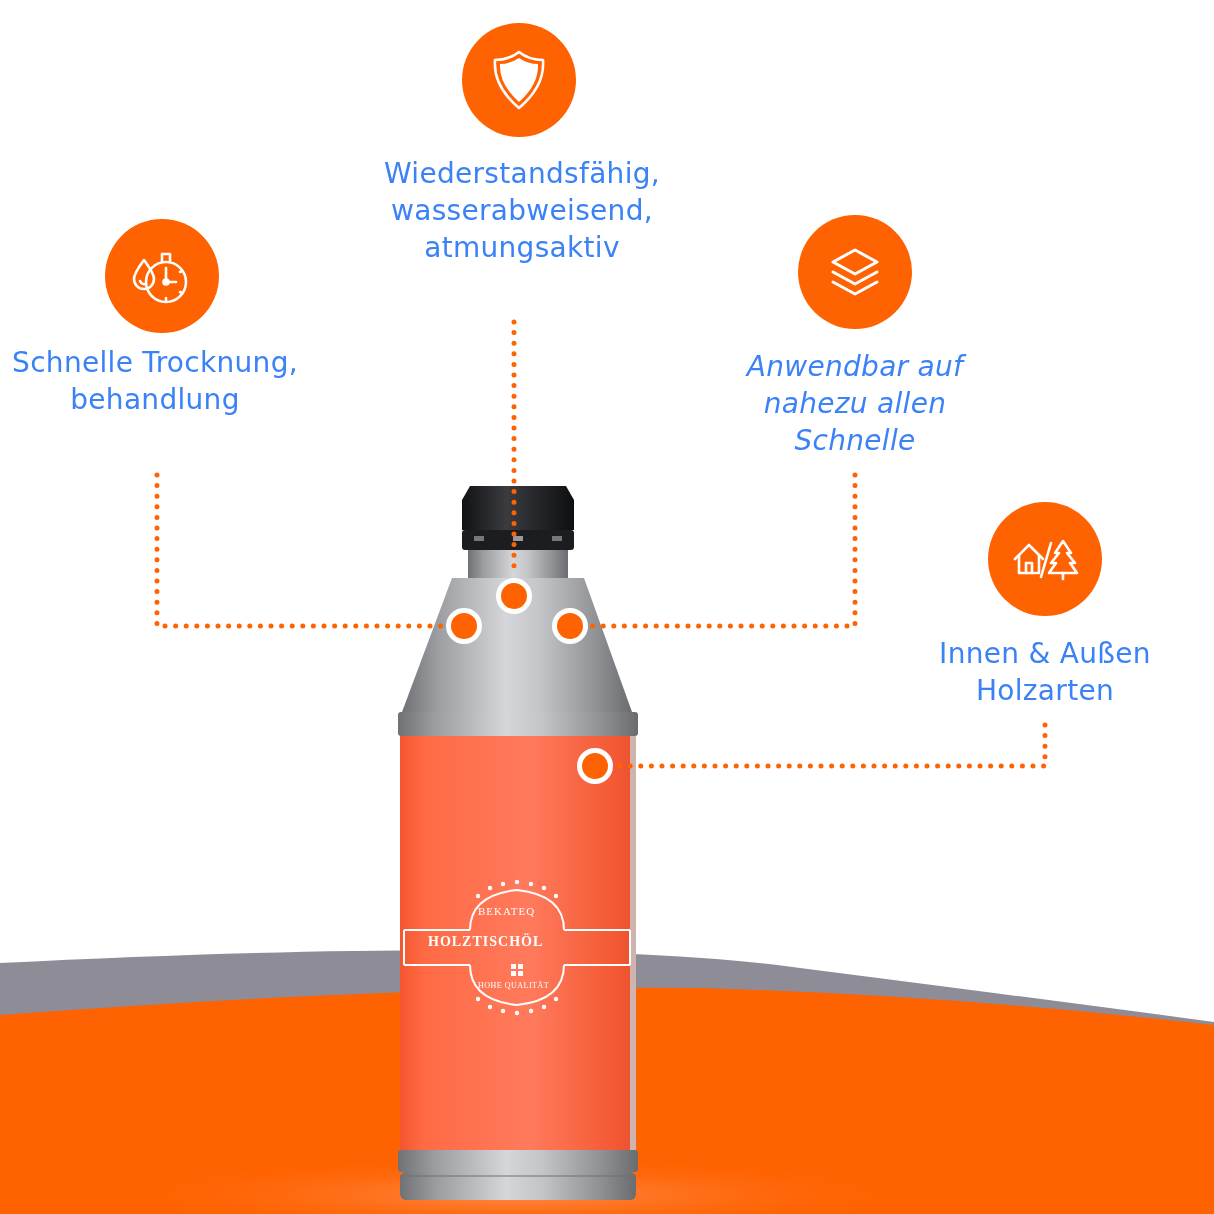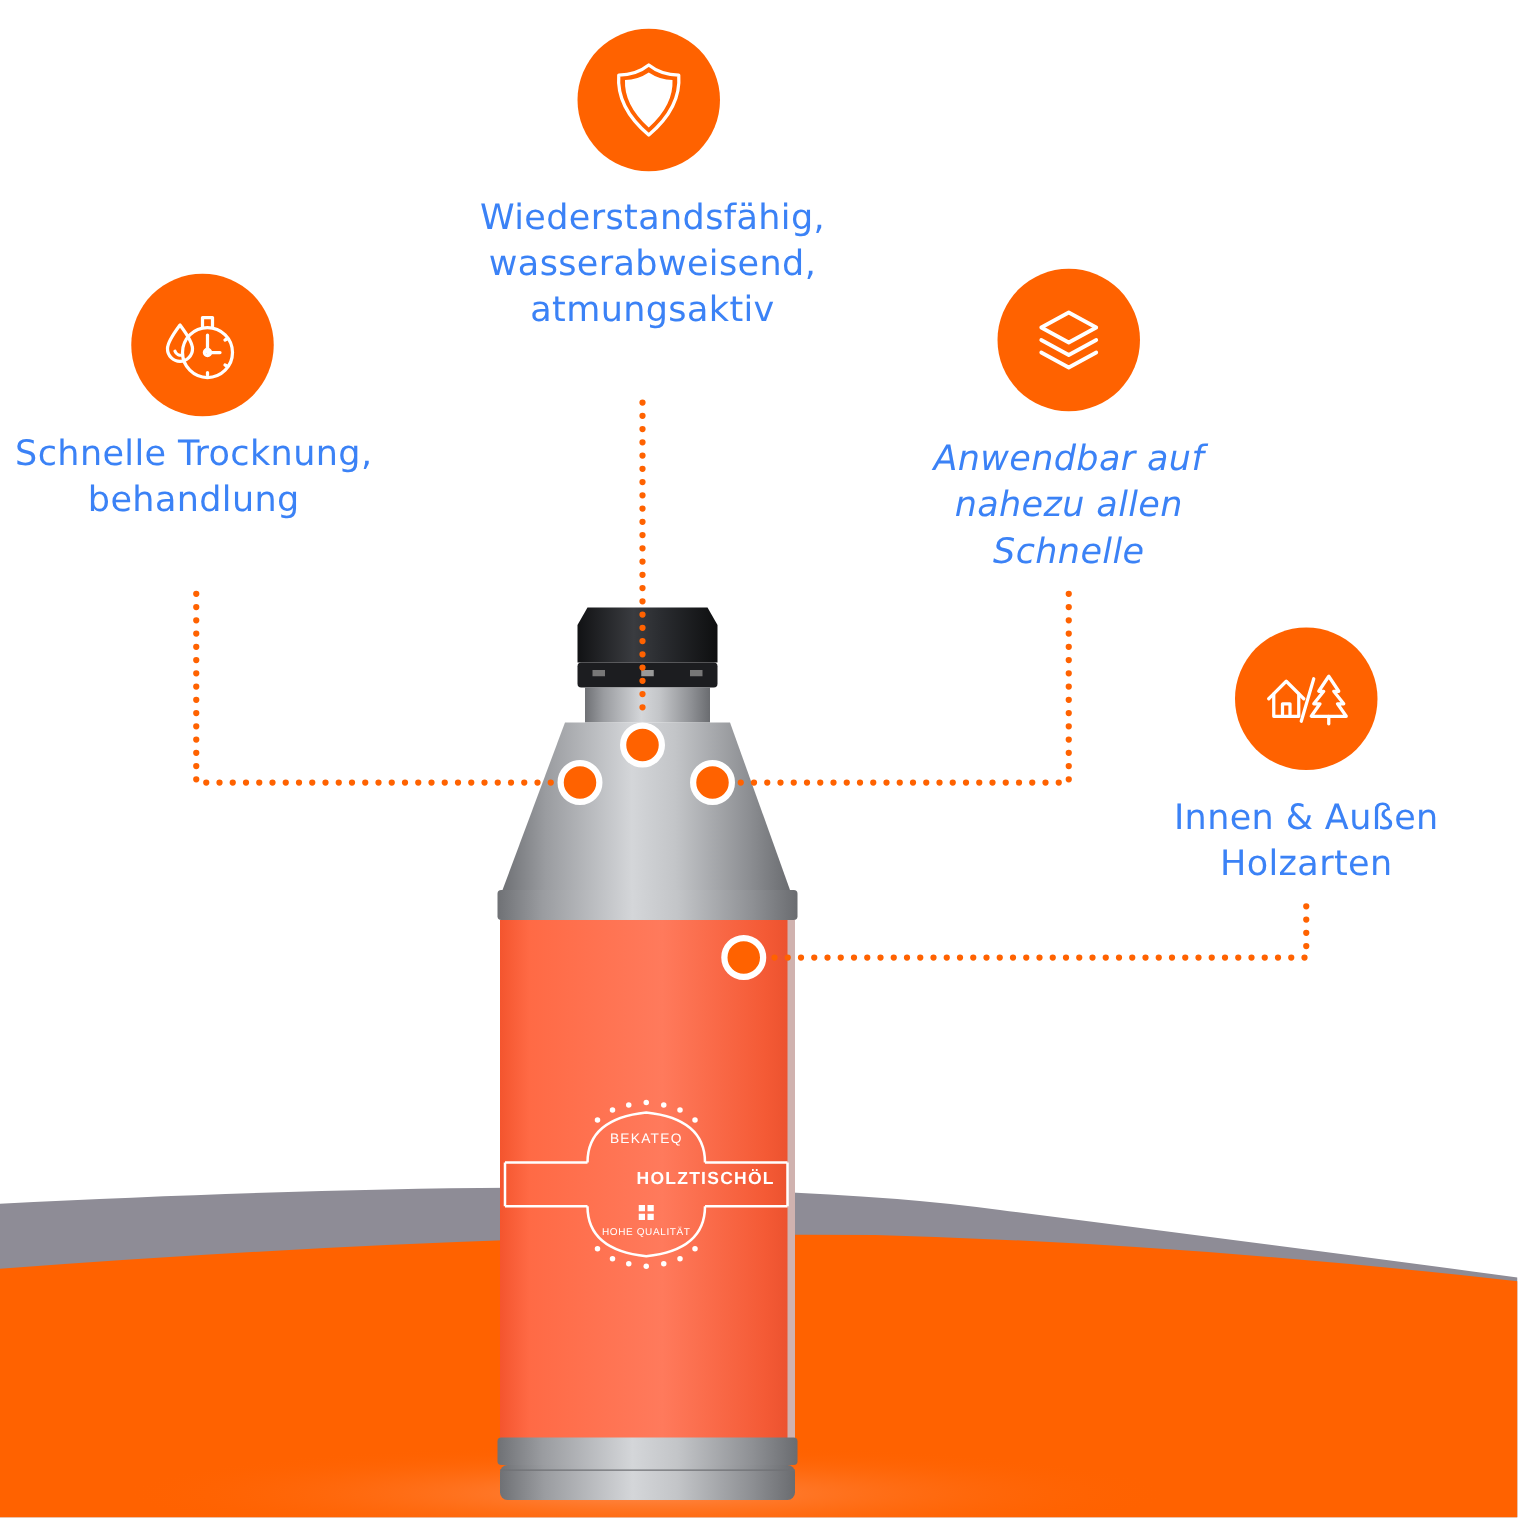--- a/index.html
+++ b/index.html
@@ -3,21 +3,21 @@
 <meta charset="utf-8">
 <style>
   html, body { margin:0; padding:0; }
   body { width:1214px; height:1214px; position:relative; overflow:hidden; background:#ffffff; font-family:"DejaVu Sans","Liberation Sans",sans-serif; }
   .stage { position:absolute; left:0; top:0; width:1214px; height:1214px; }
   svg.bg, svg.lines, svg.bottle { position:absolute; left:0; top:0; }
   .icon-circle { position:absolute; width:114px; height:114px; border-radius:50%; display:flex; align-items:center; justify-content:center; }
   .icon-circle svg { width:76px; height:76px; }
   .feature-text { position:absolute; text-align:center; color:#3b82f6; font-size:28px; line-height:37px; letter-spacing:0.3px; white-space:nowrap; }
   .marker { position:absolute; width:26px; height:26px; border-radius:50%; border:5px solid #ffffff; box-sizing:content-box; }
-  .label { position:absolute; color:#ffffff; text-align:center; font-family:Liberation Sans, sans-serif; }
+  .label { position:absolute; color:#ffffff; font-family:Liberation Serif, serif; }
 </style>
 </head>
 <body>
 
 <div class="stage">
 
   <svg class="bg" width="1214" height="1214">
     <path d="M0,963 Q560,935 800,968 Q1050,1000 1214,1022 L1214,1214 L0,1214 Z" fill="#8e8c96"></path>
     <path d="M0,1015 Q400,985 700,988 Q950,995 1214,1025 L1214,1214 L0,1214 Z" fill="#ff6200"></path>
     <defs>

